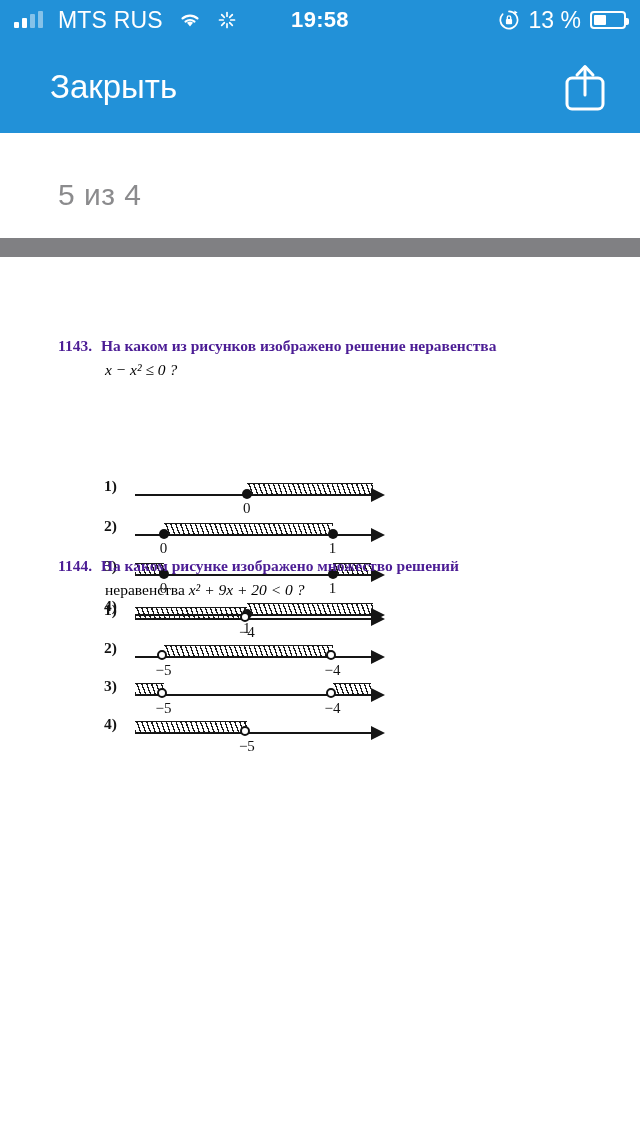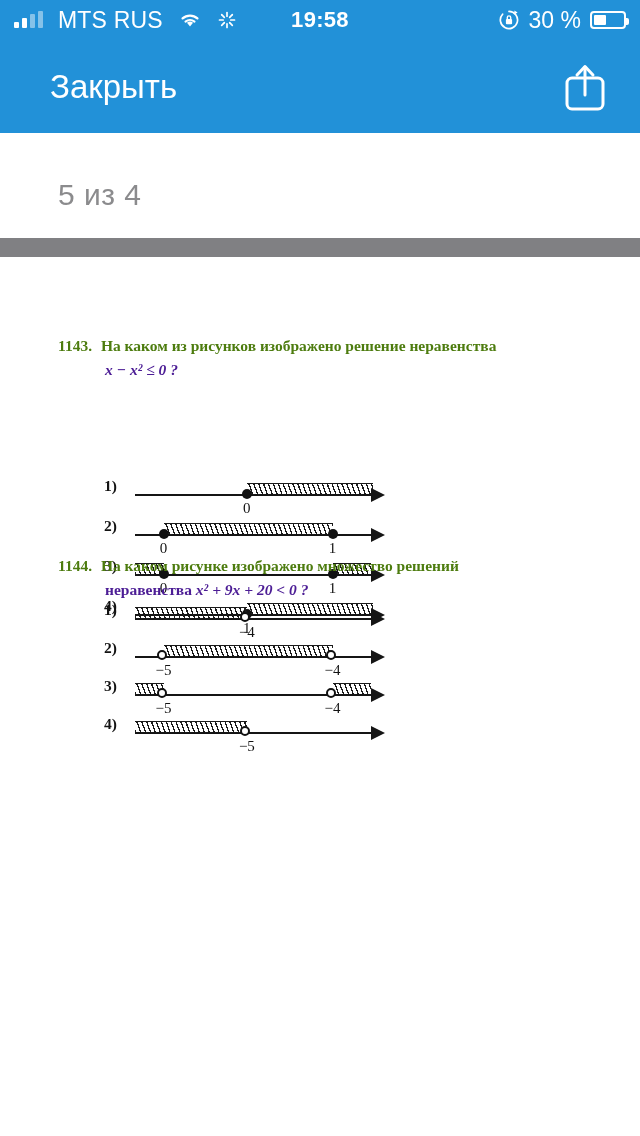--- a/index.html
+++ b/index.html
@@ -81,28 +81,28 @@
   }
 
   
   .doc-page {
     position:absolute; top:257px; left:0;
     width:640px; height:879px; background:#ffffff;
   }
   .problem { position:absolute; left:0; width:640px; }
   .p-head {
     font-family:"Liberation Serif", serif;
-    font-size:15.5px; color:#4d7c0f; font-weight:bold;
+    font-size:15.5px; color:#4c1d95; font-weight:bold;
     line-height:1.42;
   }
   .p-head .pnum { margin-right:5px; }
   .p-head .body-txt { font-weight:bold; }
   .p-formula {
     font-family:"Liberation Serif", serif;
-    font-size:15.5px; font-weight:bold; color:#4c1d95;text-align:center;
+    font-size:15.5px; font-weight:normal; color:#000000;text-align:center;
   }
 
   .justified { text-align:justify; text-justify:inter-word; }
 
   
   .opt-row { position:absolute; left:0; width:640px; height:46px; }
   .opt-label {
     position:absolute; left:104px; top:2px;
     font-family:"Liberation Serif", serif;
     font-size:15.5px; font-weight:bold; color:#131313;
@@ -184,21 +184,21 @@
 
   <div class="sb-right">
     <span>
       <svg class="lock-icon" viewBox="0 0 22 22">
         <path d="M11 2.4 A8.6 8.6 0 1 1 4.6 5.2" stroke="#fff" stroke-width="1.7" fill="none" stroke-linecap="round"></path>
         <path d="M16.4 1.4 L19.6 3.4 L16.4 5.4 Z" fill="#fff"></path>
         <rect x="7.9" y="10.1" width="6.2" height="5.2" rx="1" fill="#fff"></rect>
         <path d="M9.3 10.1 V8.6 A1.7 1.7 0 0 1 12.7 8.6 V10.1" stroke="#fff" stroke-width="1.4" fill="none"></path>
       </svg>
     </span>
-    <span class="battery-pct">30 %</span>
+    <span class="battery-pct">13 %</span>
     <span class="battery">
       <span class="fill" id="battery-fill" style="width: 43%;"></span>
     </span>
   </div>
 </div>
 
 <div class="nav-bar">
   <button class="nav-close">Закрыть</button>
   <div class="nav-share">
     <svg viewBox="0 0 46 52" width="46" height="52">

